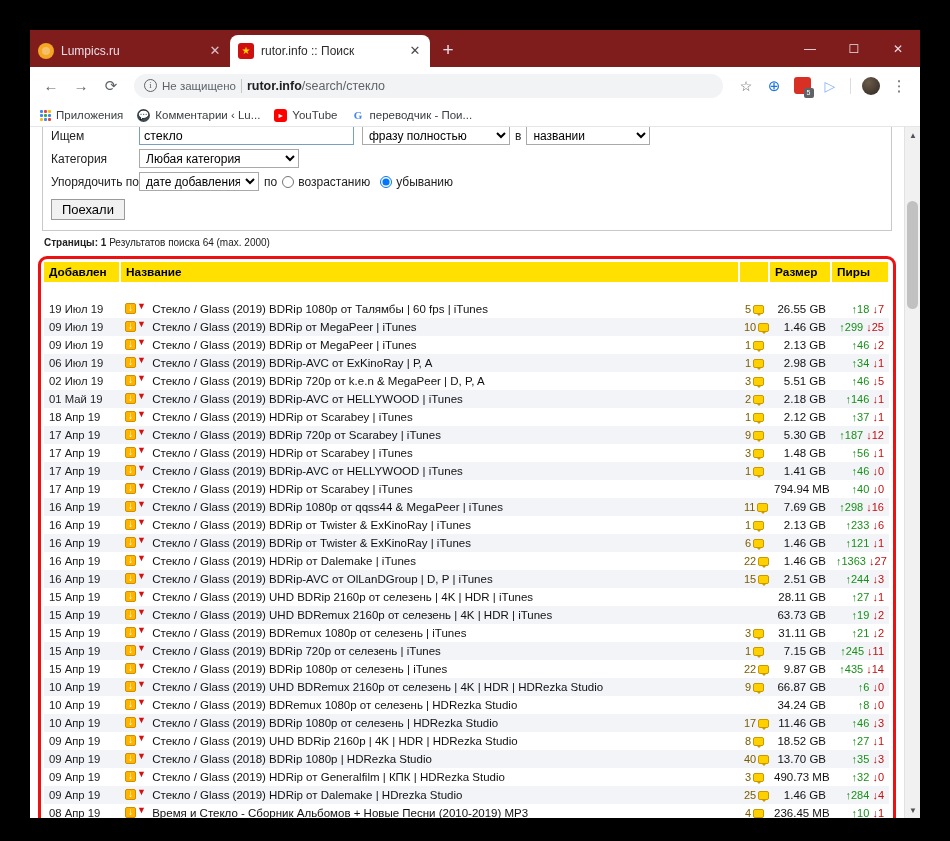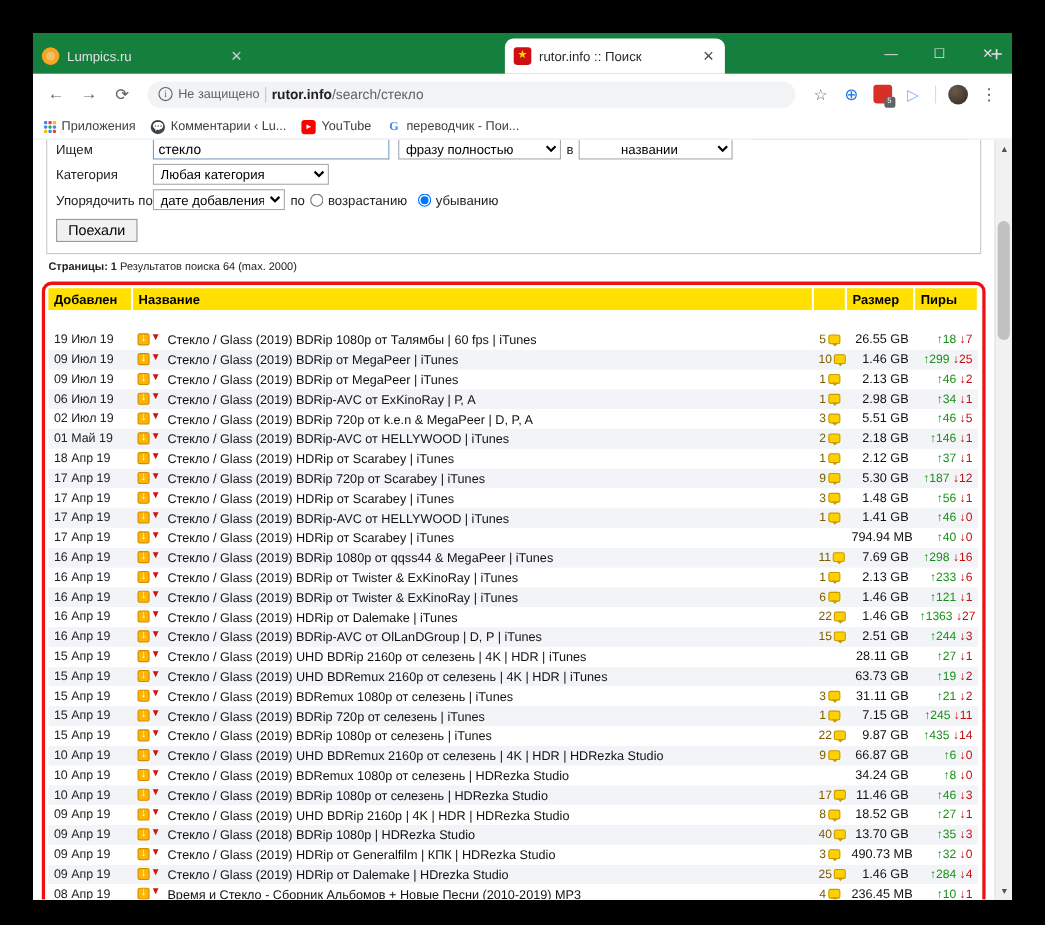--- a/index.html
+++ b/index.html
@@ -14,24 +14,23 @@
   
   #browser-window {
     position:absolute; left:30px; top:30px;
     width:890px; height:788px;
     background:#fff;
     overflow:hidden;
   }
 
   
   #tab-strip {
-    height:37px; background:#15803d;
+    height:37px; background:#7f1d1d;
     display:flex; align-items:flex-end;
     position:relative;
-    justify-content:space-between;
   }
   .tab {
     height:32px; width:200px;
     display:flex; align-items:center;
     padding:0 8px; gap:7px;
     font-size:12px; color:#e8dde6;
     position:relative;
   }
   .tab.active {
     background:#fff; color:#2b2b2b;
@@ -190,21 +189,21 @@
     color:#000; outline:none;
   }
   select.sel {
     height:19px; font-size:12px;
     font-family:"Liberation Sans",sans-serif;
     border:1px solid #a9a9a9; background:#fff;
     color:#000; padding:0 2px;
   }
   #phrase-select { width:148px; margin-left:8px; }
   #in-label { margin:0 5px; }
-  #field-select { width:140px;text-align:center; }
+  #field-select { width:124px; }
   #category-select { width:160px; }
   #order-select { width:120px; }
   #po-label { margin:0 5px; }
   .radio-wrap { display:flex;align-items:center;gap:4px;margin-right:10px; }
   input[type=radio]{ margin:0; width:12px;height:12px; }
   #go-button {
     margin-top:4px; padding:2px 10px;
     font-size:13px; font-family:"Liberation Sans",sans-serif;
     border:1px solid #9a9a9a; background:#f1f1f1;
     color:#000; cursor:pointer;

